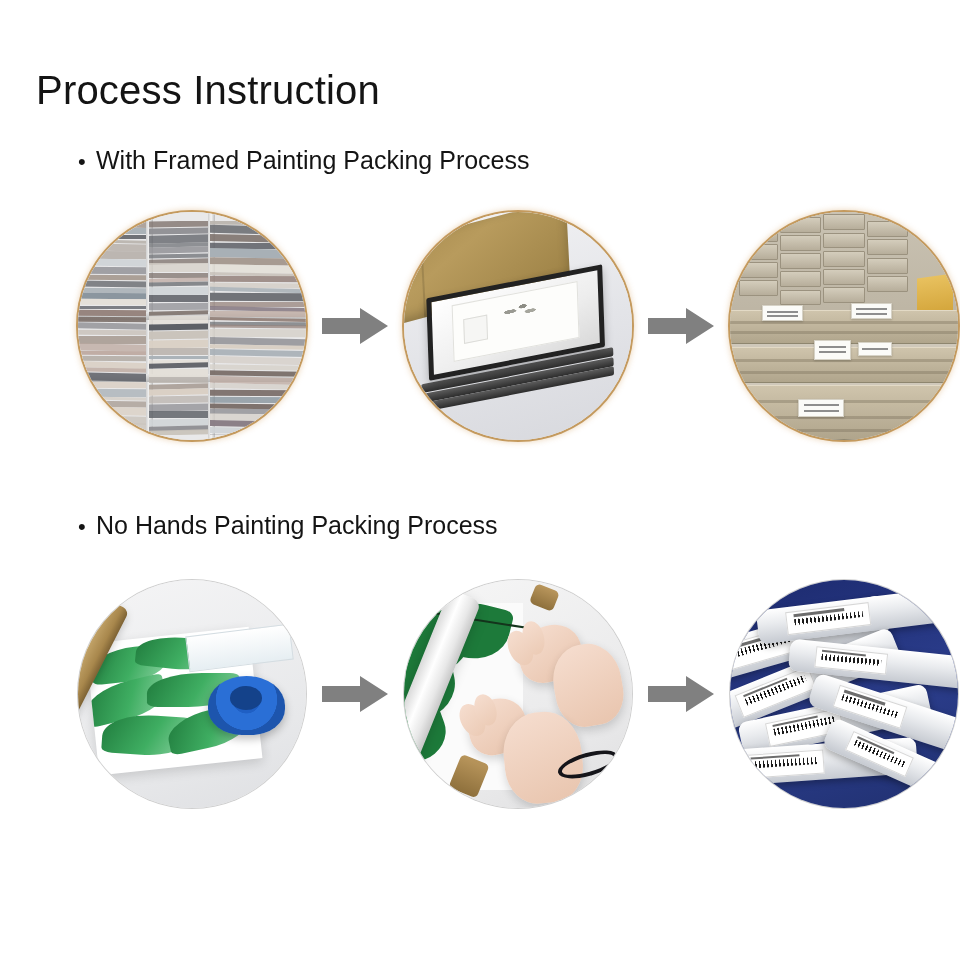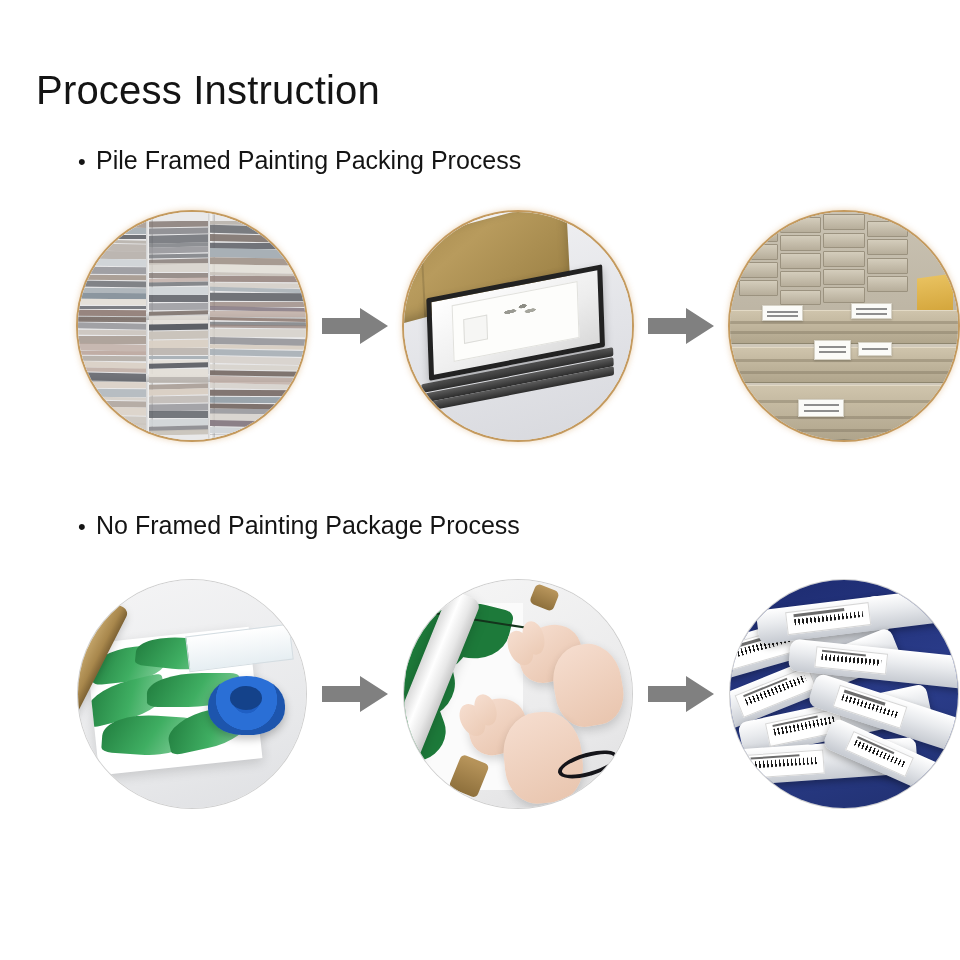--- a/index.html
+++ b/index.html
@@ -365,21 +365,21 @@
     white-space: nowrap;
   }
 </style>
 </head>
 <body>
 
 <h1 class="page-title">Process Instruction</h1>
 
 <div class="section-heading" id="sec1-heading">
   <span class="bullet">•</span>
-  <span class="heading-text">Pile Framed Painting Packing Process</span>
+  <span class="heading-text">With Framed Painting Packing Process</span>
 </div>
 
 <div class="process-row" id="row-framed">
 
   <div class="step">
     <div class="photo-circle ring-tan">
       <div class="scene s-stacks">
         <div class="divider" style="left:30%"></div>
         <div class="divider" style="left:57%"></div>
         <div class="crossbar" style="top:44%"></div>
@@ -585,21 +585,21 @@
             <i style="top:60%"></i>
           </div>
       </div>
     </div>
     <span class="vhide">Sealed cartons with shipping labels stacked in the warehouse</span>
   </div>
 </div>
 
 <div class="section-heading" id="sec2-heading">
   <span class="bullet">•</span>
-  <span class="heading-text">No Framed Painting Package Process</span>
+  <span class="heading-text">No Hands Painting Packing Process</span>
 </div>
 
 <div class="process-row" id="row-unframed">
 
   <div class="step">
     <div class="photo-circle ring-gray">
       <div class="scene s-rollprep">
         <div class="canvas-sheet">
           <div class="leaf" style="left:2%;top:6%;width:46%;height:26%"></div>
           <div class="leaf" style="left:30%;top:2%;width:52%;height:24%;transform:rotate(12deg)"></div>

